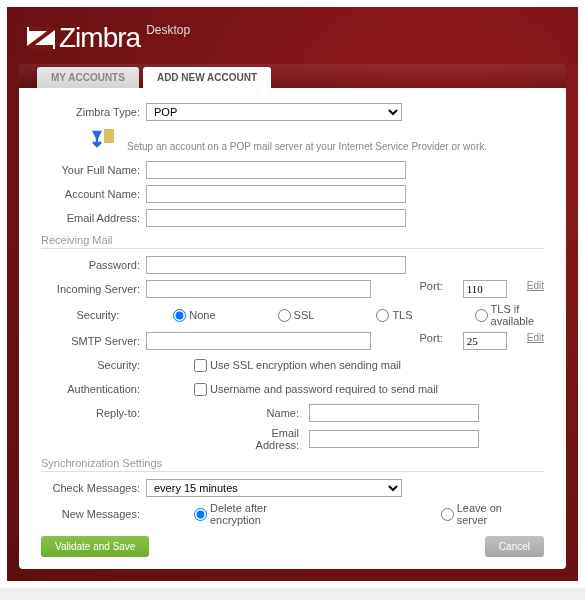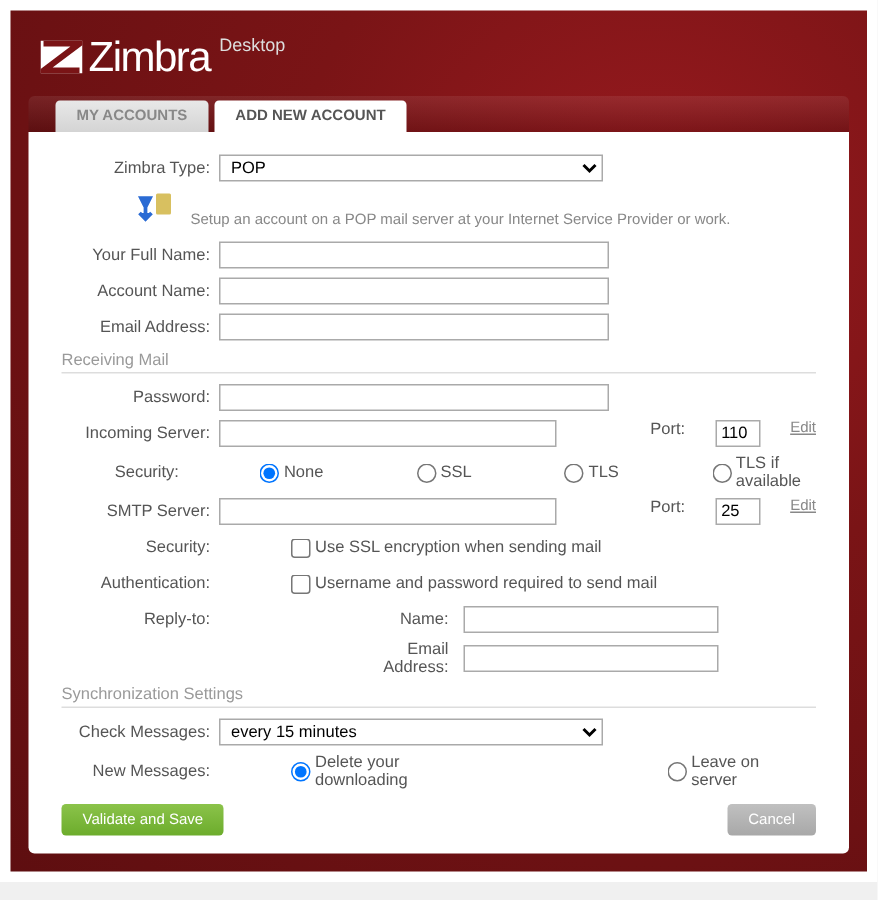--- a/index.html
+++ b/index.html
@@ -20,21 +20,21 @@
 .val { flex: 1; display: flex; align-items: center; gap: 4px; }
 input[type=text], select { border: 1px solid #aaa; height: 18px; font-size: 11px; padding: 0 3px; }
 select { background: #fff; }
 .wide { width: 256px; }
 .wider { width: 260px; }
 .sect { color: #9a9a9a; font-size: 11px; border-bottom: 1px solid #ddd; margin: 6px 0 6px 0; padding-bottom: 2px; }
 .desc-row { display: flex; align-items: flex-end; margin: 6px 0 8px 0; padding-left: 50px; }
 .desc { color: #888; font-size: 10px; margin-left: 8px; }
 .port-group { display: flex; align-items: flex-start; gap: 20px; margin-left: auto; }
 .port-lbl { color: #555; font-size: 11px; }
-.port-in { width: 30px; }
+.port-in { width: 44px; font-family: Liberation Serif, serif; }
 .edit-link { color: #888; text-decoration: underline; font-size: 10px; cursor: pointer; }
 .radio-group label, .chk-group label { color: #555; font-size: 11px; margin-right: 10px; display: inline-flex; align-items: center; gap: 3px; padding-left: 48px; }
 input[type=radio], input[type=checkbox] { margin: 0; }
 .sub-lbl { width: 75px; text-align: right; color: #555; font-size: 11px; padding-right: 6px; }
 .btn-row { display: flex; justify-content: space-between; margin-top: 10px; }
 .btn { padding: 5px 14px; border: none; border-radius: 3px; font-size: 10px; color: #fff; cursor: pointer; }
 .btn-green { background: linear-gradient(to bottom, #8bc34a, #6cac2c); }
 .btn-grey { background: linear-gradient(to bottom, #c0c0c0, #a8a8a8); }
 .icon-setup { width: 28px; height: 24px; }
 .spacer { width: 80px; }
@@ -190,21 +190,21 @@
         <select class="wide">
           <option>every 15 minutes</option>
         </select>
       </div>
     </div>
     <div class="row">
       <div class="lbl">New Messages:</div>
       <div class="val radio-group">
         <label>
               <input type="radio" name="nm" checked="" style="">
-              <span>Delete your downloading</span>
+              <span>Delete after encryption</span>
             </label>
         <label style="margin-left:60px">
               <input type="radio" name="nm" style="">
               <span>Leave on server</span>
             </label>
       </div>
     </div>
 
     <div class="btn-row">
       <button class="btn btn-green">Validate and Save</button>

